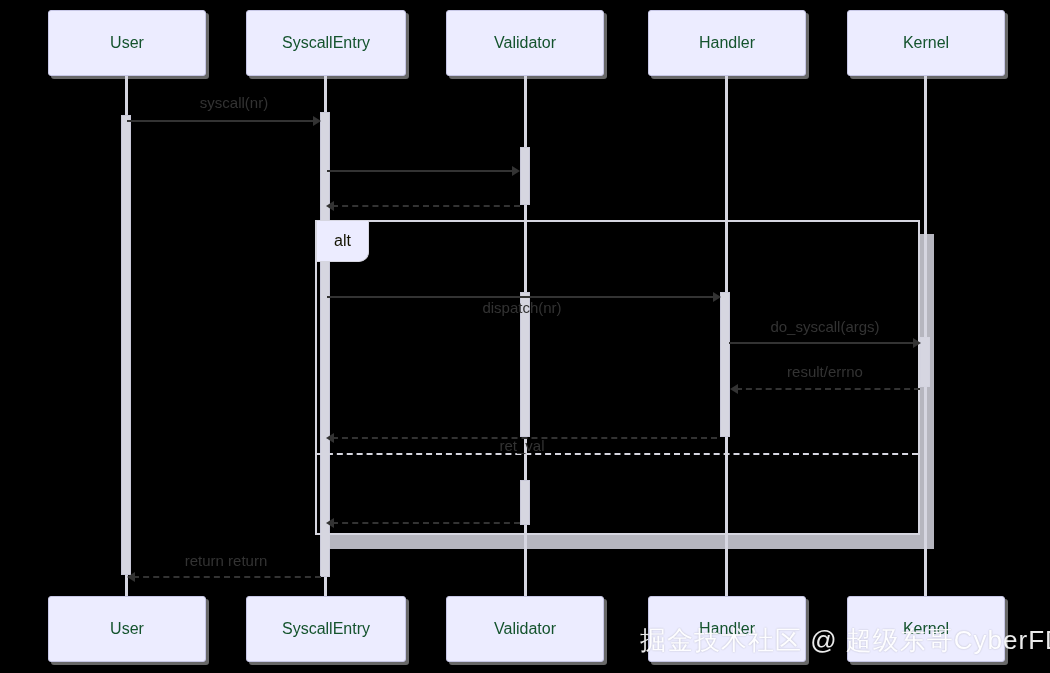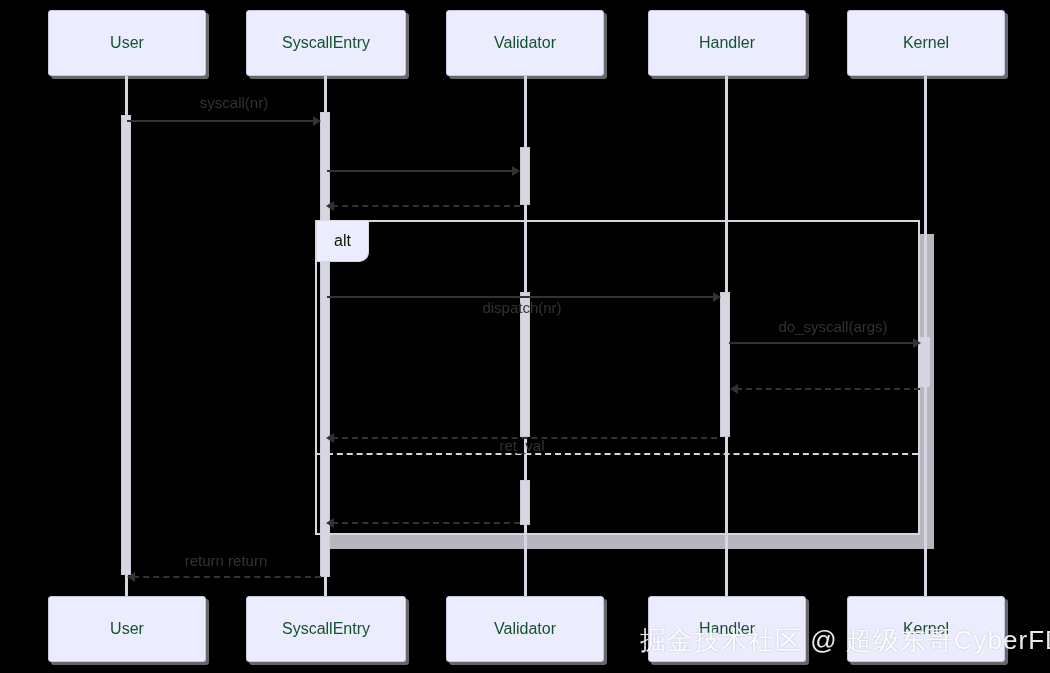--- a/index.html
+++ b/index.html
@@ -176,25 +176,26 @@
    SyscallEntry : permission_ok --&gt;
   <div class="msgline dashed" style="left:332px;top:205px;width:188px;"></div>
   <div class="arrowhead left" style="left:326px;top:201px;"></div>
 
   
   <div class="msglabel" style="left:328px;top:272px;width:388px;margin-top:27px;">dispatch(nr)</div>
   <div class="msgline" style="left:327px;top:296px;width:390px;"></div>
   <div class="arrowhead right" style="left:713px;top:292px;"></div>
 
   
-  <div class="msglabel" style="left:730px;top:318px;width:190px;padding-left:8px;">do_syscall(args)</div>
+  <div class="msglabel" style="left:730px;top:318px;width:190px;">do_syscall(args)</div>
   <div class="msgline" style="left:729px;top:342px;width:188px;"></div>
   <div class="arrowhead right" style="left:913px;top:338px;"></div>
 
    Handler : result/errno --&gt;
+  <div class="msglabel" style="left:730px;top:363px;width:190px;">result/errno</div>
   <div class="msgline dashed" style="left:736px;top:388px;width:184px;"></div>
   <div class="arrowhead left" style="left:730px;top:384px;"></div>
 
    SyscallEntry : ret_val --&gt;
   <div class="msglabel" style="left:328px;top:410px;width:388px;margin-top:27px;">ret_val</div>
   <div class="msgline dashed" style="left:332px;top:437px;width:385px;"></div>
   <div class="arrowhead left" style="left:326px;top:433px;"></div>
 
    SyscallEntry : -EPERM --&gt;
   <div class="msgline dashed" style="left:332px;top:522px;width:188px;"></div>

